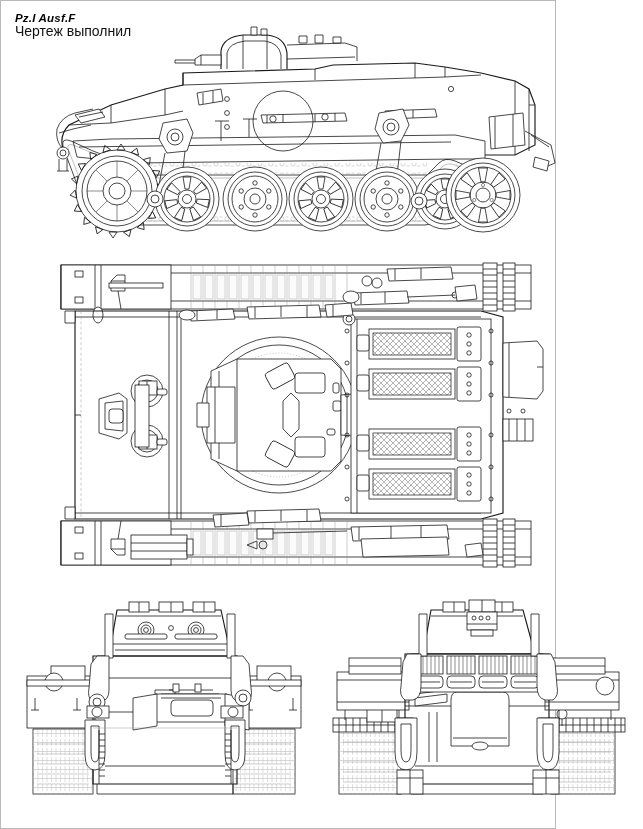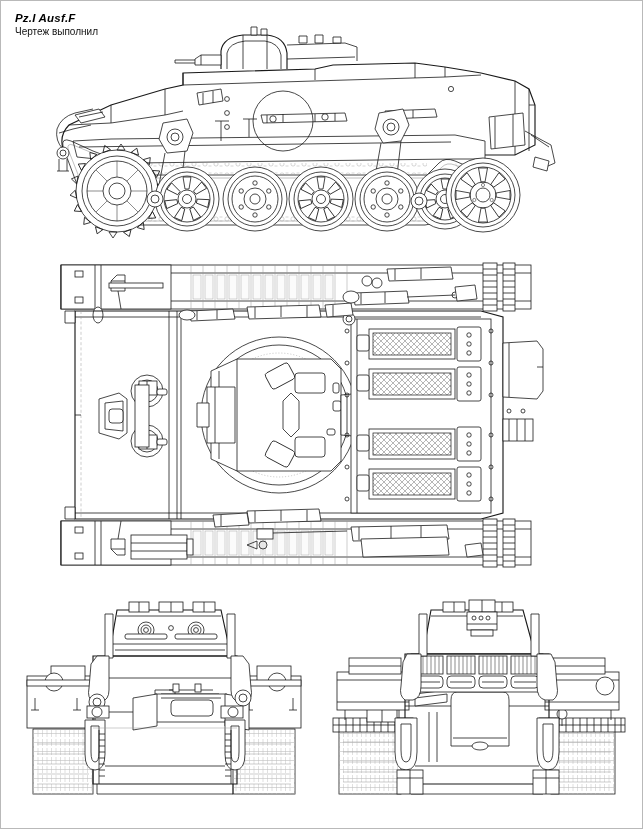--- a/index.html
+++ b/index.html
@@ -1,20 +1,20 @@
 <!DOCTYPE html>
 <html><head>
 <meta charset="utf-8">
 <style>
   html,body{margin:0;padding:0;background:#ffffff;}
   body{width:643px;height:829px;font-family:"Liberation Sans",sans-serif;overflow:hidden;}
-  #sheet{position:relative;width:643px;height:829px;background:#ffffff;box-sizing:border-box;border:1px solid #b9b9b9;}
+  #sheet{position:relative;width:556px;height:829px;background:#ffffff;box-sizing:border-box;border:1px solid #b9b9b9;}
   #titleblock{position:absolute;left:14px;top:10px;width:250px;}
   #titleblock .t1{font-size:11.5px;font-weight:bold;font-style:italic;color:#000;letter-spacing:.2px;line-height:14px;}
-  #titleblock .t2,#titleblock .t3{font-size:10px;color:#111;line-height:13px;}
+  #titleblock .t2,#titleblock .t3{font-size:14px;color:#111;line-height:13px;}
   .view{position:absolute;}
   svg{display:block;overflow:visible;}
   .ln{fill:none;stroke:#1a1a1a;stroke-width:.8;}
   .ln2{fill:none;stroke:#1a1a1a;stroke-width:1.15;}
   .lnf{fill:#ffffff;stroke:#1a1a1a;stroke-width:.8;}
   .lnth{fill:none;stroke:#1a1a1a;stroke-width:.5;}
   .gry{fill:none;stroke:#9b9b9b;stroke-width:.5;}
   .gryf{fill:#fbfbfb;stroke:#a5a5a5;stroke-width:.5;}
   .trk{fill:none;stroke:#8e8e8e;stroke-width:.55;}
   .dash{fill:none;stroke:#9a9a9a;stroke-width:.5;stroke-dasharray:3 2.2;}

